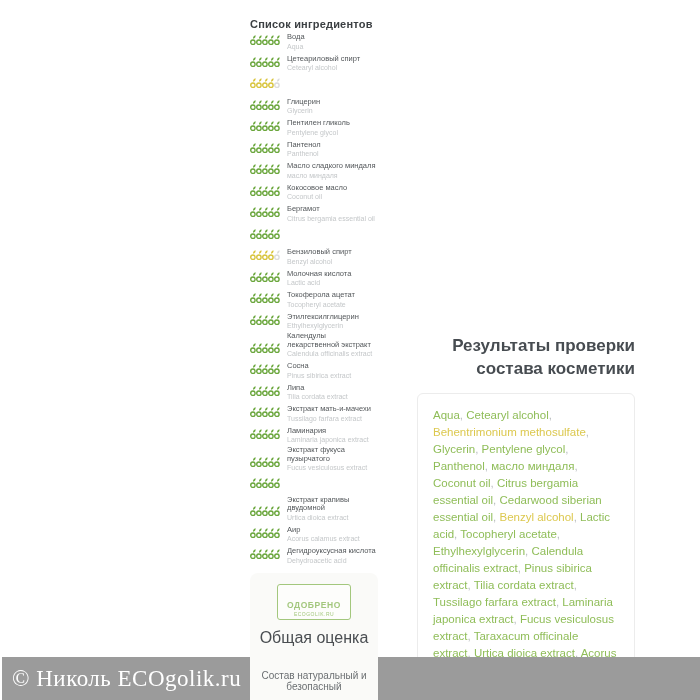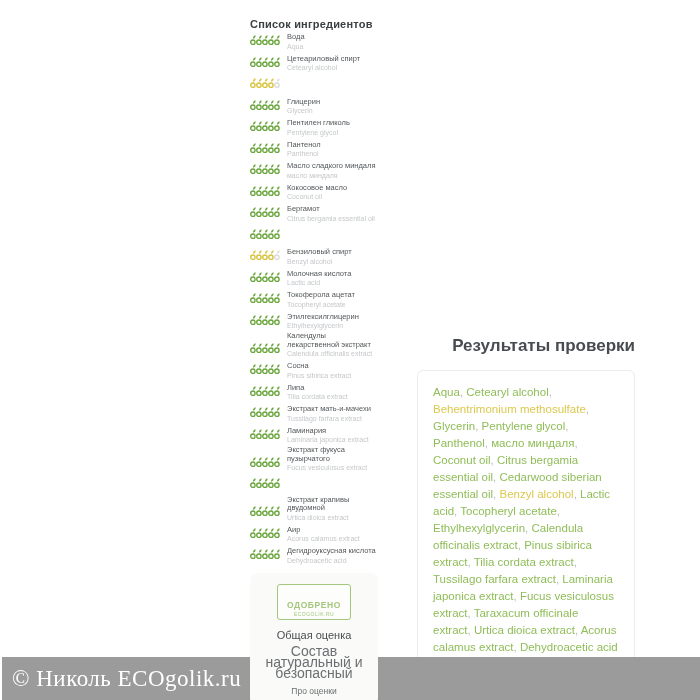--- a/index.html
+++ b/index.html
@@ -17,22 +17,22 @@
   .nm { display:block; font-size:7.5px; line-height:8.5px; color:#53575a; font-weight:500; }
   .lt { display:block; font-size:7px; line-height:7.5px; color:#c4c7c9; margin-top:1px; }
 
   
   .summary-card { margin-top:9px; background:#fafaf8; border-radius:8px;
     padding:11px 6px 10px; text-align:center; }
   .stamp { display:inline-block; border:1px solid #a3c77d; border-radius:3px;
     padding:15px 9px 2px; color:#a3c77d; background:#fdfdfb; }
   .stamp-l1 { display:block; font-size:8.5px; font-weight:700; letter-spacing:.6px; }
   .stamp-l2 { display:block; font-size:5px; letter-spacing:.5px; margin-top:1px; }
-  .sum-head { font-size:11px; color:#4a4e52; margin-top:9px; }
-  .sum-verdict { font-size:14px; line-height:11px; color:#6b6f72; margin-top:5px; }
+  .sum-head { font-size:16px; color:#4a4e52; margin-top:9px; }
+  .sum-verdict { font-size:10px; line-height:11px; color:#6b6f72; margin-top:23px; }
   .sum-links { margin-top:7px; }
   .sum-link { font-size:8.5px; line-height:10px; color:#6b6f72; margin-top:3px; cursor:pointer; }
 
   
   .results { position:absolute; left:417px; top:334px; width:218px; z-index:0; }
   .res-title { text-align:right; font-size:17px; line-height:23px; font-weight:700; color:#474c51; }
   .res-card { margin-top:13px; border:1px solid #ececec; border-radius:6px;
     background:#fff; padding:13px 15px 12px; }
   .tokens { font-size:11.5px; line-height:17px; font-weight:500; }
   .tok { cursor:pointer; }
@@ -582,20 +582,21 @@
       <div class="sum-verdict">Состав натуральный и безопасный</div>
       <div class="sum-links" id="summary-links">
           <div class="sum-link">Про оценки</div>
         </div>
     </aside>
   </section>
 
   <section class="results">
     <h1 class="res-title">
       <span>Результаты проверки</span><br>
+      <span>состава косметики</span>
     </h1>
     <div class="res-card">
       <div class="tokens" id="results-tokens"><span class="tok green">Aqua</span><span class="sep">, </span><span class="tok green">Cetearyl alcohol</span><span class="sep">, </span><span class="tok yellow">Behentrimonium methosulfate</span><span class="sep">, </span><span class="tok green">Glycerin</span><span class="sep">, </span><span class="tok green">Pentylene glycol</span><span class="sep">, </span><span class="tok green">Panthenol</span><span class="sep">, </span><span class="tok green">масло миндаля</span><span class="sep">, </span><span class="tok green">Coconut oil</span><span class="sep">, </span><span class="tok green">Citrus bergamia essential oil</span><span class="sep">, </span><span class="tok green">Cedarwood siberian essential oil</span><span class="sep">, </span><span class="tok yellow">Benzyl alcohol</span><span class="sep">, </span><span class="tok green">Lactic acid</span><span class="sep">, </span><span class="tok green">Tocopheryl acetate</span><span class="sep">, </span><span class="tok green">Ethylhexylglycerin</span><span class="sep">, </span><span class="tok green">Calendula officinalis extract</span><span class="sep">, </span><span class="tok green">Pinus sibirica extract</span><span class="sep">, </span><span class="tok green">Tilia cordata extract</span><span class="sep">, </span><span class="tok green">Tussilago farfara extract</span><span class="sep">, </span><span class="tok green">Laminaria japonica extract</span><span class="sep">, </span><span class="tok green">Fucus vesiculosus extract</span><span class="sep">, </span><span class="tok green">Taraxacum officinale extract</span><span class="sep">, </span><span class="tok green">Urtica dioica extract</span><span class="sep">, </span><span class="tok green">Acorus calamus extract</span><span class="sep">, </span><span class="tok green">Dehydroacetic acid</span></div>
       <div class="found">Найдено: 24 из 24 (100%)</div>
     </div>
   </section>
 
   <footer class="footer">
     <span class="footer-text">© Николь ECOgolik.ru</span>
   </footer>

